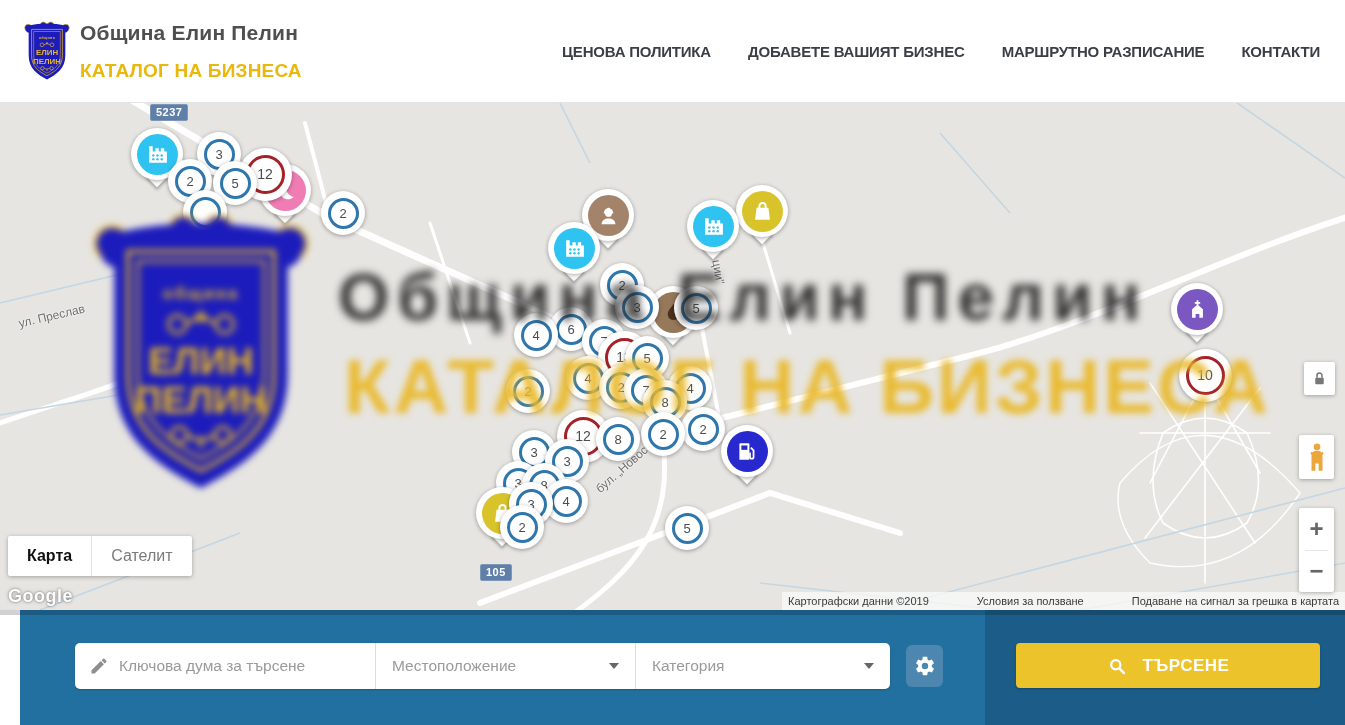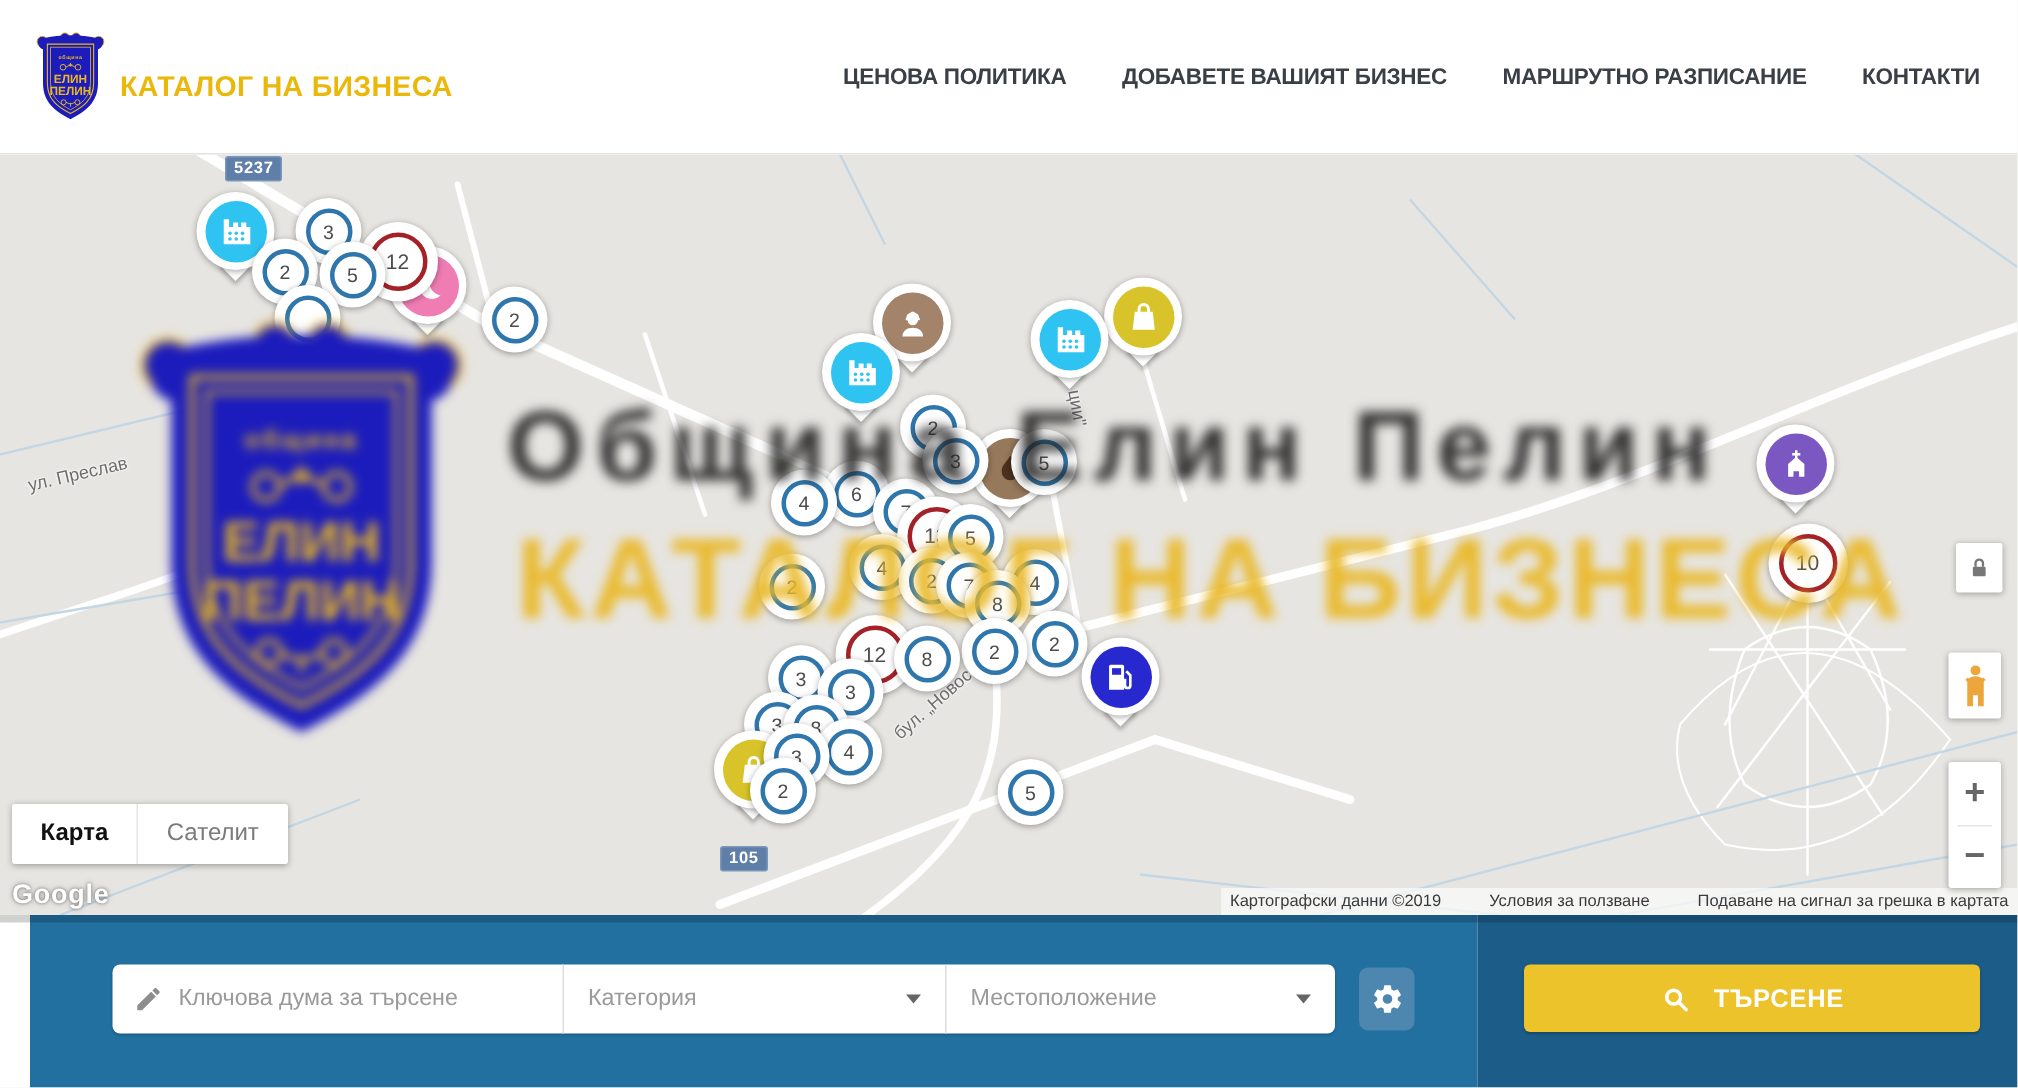--- a/index.html
+++ b/index.html
@@ -50,21 +50,21 @@
 
   
   .maptype { position:absolute; left:8px; top:433px; height:40px; display:flex; background:#fff; border-radius:2px;
              box-shadow:0 1px 4px rgba(0,0,0,.3); z-index:700; overflow:hidden; }
   .maptype .mt { padding:0 19px; display:flex; align-items:center; font-size:16px; cursor:pointer; }
   .maptype .mt.active { font-weight:bold; color:#111; }
   .maptype .mt.inactive { color:#7b7b7b; border-left:1px solid #e6e6e6; }
   .glogo { position:absolute; left:8px; top:483px; z-index:700; font-size:18px; font-weight:bold; color:#fff; cursor:pointer;
            text-shadow:0 0 2px rgba(0,0,0,.45),0 0 4px rgba(0,0,0,.25); letter-spacing:.5px; }
   .attribution { position:absolute; right:0; bottom:0; height:18px; background:rgba(250,250,250,.75); display:flex; align-items:center;
-                 padding:0 6px; z-index:700; font-size:11px; color:#3a3a3a; }
+                 gap:16px; padding:0 6px; z-index:700; font-size:11px; color:#3a3a3a; }
   .attribution a { color:#3a3a3a; text-decoration:none; cursor:pointer;margin-left:32px; }
   .ctl-box { position:absolute; background:#fff; border-radius:2px; box-shadow:0 1px 4px rgba(0,0,0,.3); z-index:700;
              display:flex; align-items:center; justify-content:center; cursor:pointer; }
   .lock-box { left:1304px; top:259px; width:31px; height:33px; }
   .pegman-box { left:1299px; top:332px; width:35px; height:44px; }
   .zoomctl { position:absolute; left:1299px; top:405px; width:35px; height:84px; background:#fff; border-radius:2px;
              box-shadow:0 1px 4px rgba(0,0,0,.3); z-index:700; display:flex; flex-direction:column; }
   .zoomctl .zb { flex:1; display:flex; align-items:center; justify-content:center; font-size:24px; font-weight:bold; color:#666; cursor:pointer; }
   .zoomctl .zdiv { height:1px; background:#e6e6e6; margin:0 6px; }
 
@@ -127,20 +127,21 @@
 </svg>
 
 <div class="page">
 
   <header>
     <div class="brand">
       <svg class="crest-small">
           <use href="#crest"></use>
         </svg>
       <div class="brand-text">
+        <div class="brand-title">Община Елин Пелин</div>
         <div class="brand-sub">КАТАЛОГ НА БИЗНЕСА</div>
       </div>
     </div>
     <nav id="main-nav">
         <a>ЦЕНОВА ПОЛИТИКА</a>
         <a>ДОБАВЕТЕ ВАШИЯТ БИЗНЕС</a>
         <a>МАРШРУТНО РАЗПИСАНИЕ</a>
         <a>КОНТАКТИ</a>
       </nav>
   </header>
@@ -524,26 +525,26 @@
 
   <div class="bottombar">
     <div class="bb-left">
       <div class="search-group">
         <label class="field keyword">
           <svg class="pencil" viewBox="0 0 24 24" fill="#8e8e8e">
             <path d="M3 17.2V21h3.8L17.9 9.9l-3.8-3.8zM20.7 7.1a1 1 0 0 0 0-1.4l-2.4-2.4a1 1 0 0 0-1.4 0l-1.8 1.8 3.8 3.8z"></path>
           </svg>
           <input type="text" placeholder="Ключова дума за търсене" style="">
         </label>
+        <div class="field sel loc">
+          <span>Местоположение</span>
+          <i class="caret"></i>
+        </div>
         <div class="field sel cat">
           <span>Категория</span>
-          <i class="caret"></i>
-        </div>
-        <div class="field sel loc">
-          <span>Местоположение</span>
           <i class="caret"></i>
         </div>
       </div>
       <button class="gear-btn">
         <svg viewBox="0 0 24 24" fill="#fff">
           <path d="M12,15.5A3.5,3.5 0 0,1 8.5,12A3.5,3.5 0 0,1 12,8.5A3.5,3.5 0 0,1 15.5,12A3.5,3.5 0 0,1 12,15.5M19.43,12.97C19.47,12.65 19.5,12.33 19.5,12C19.5,11.67 19.47,11.34 19.43,11L21.54,9.37C21.73,9.22 21.78,8.95 21.66,8.73L19.66,5.27C19.54,5.05 19.27,4.96 19.05,5.05L16.56,6.05C16.04,5.66 15.5,5.32 14.87,5.07L14.5,2.42C14.46,2.18 14.25,2 14,2H10C9.75,2 9.54,2.18 9.5,2.42L9.13,5.07C8.5,5.32 7.96,5.66 7.44,6.05L4.95,5.05C4.73,4.96 4.46,5.05 4.34,5.27L2.34,8.73C2.21,8.95 2.27,9.22 2.46,9.37L4.57,11C4.53,11.34 4.5,11.67 4.5,12C4.5,12.33 4.53,12.65 4.57,12.97L2.46,14.63C2.27,14.78 2.21,15.05 2.34,15.27L4.34,18.73C4.46,18.95 4.73,19.03 4.95,18.95L7.44,17.94C7.96,18.34 8.5,18.68 9.13,18.93L9.5,21.58C9.54,21.82 9.75,22 10,22H14C14.25,22 14.46,21.82 14.5,21.58L14.87,18.93C15.5,18.67 16.04,18.34 16.56,17.94L19.05,18.95C19.27,19.03 19.54,18.95 19.66,18.73L21.66,15.27C21.78,15.05 21.73,14.78 21.54,14.63L19.43,12.97Z"></path>
           <circle cx="12" cy="12" r="2.2" fill="#4d87b0"></circle>
         </svg>
       </button>
     </div>

